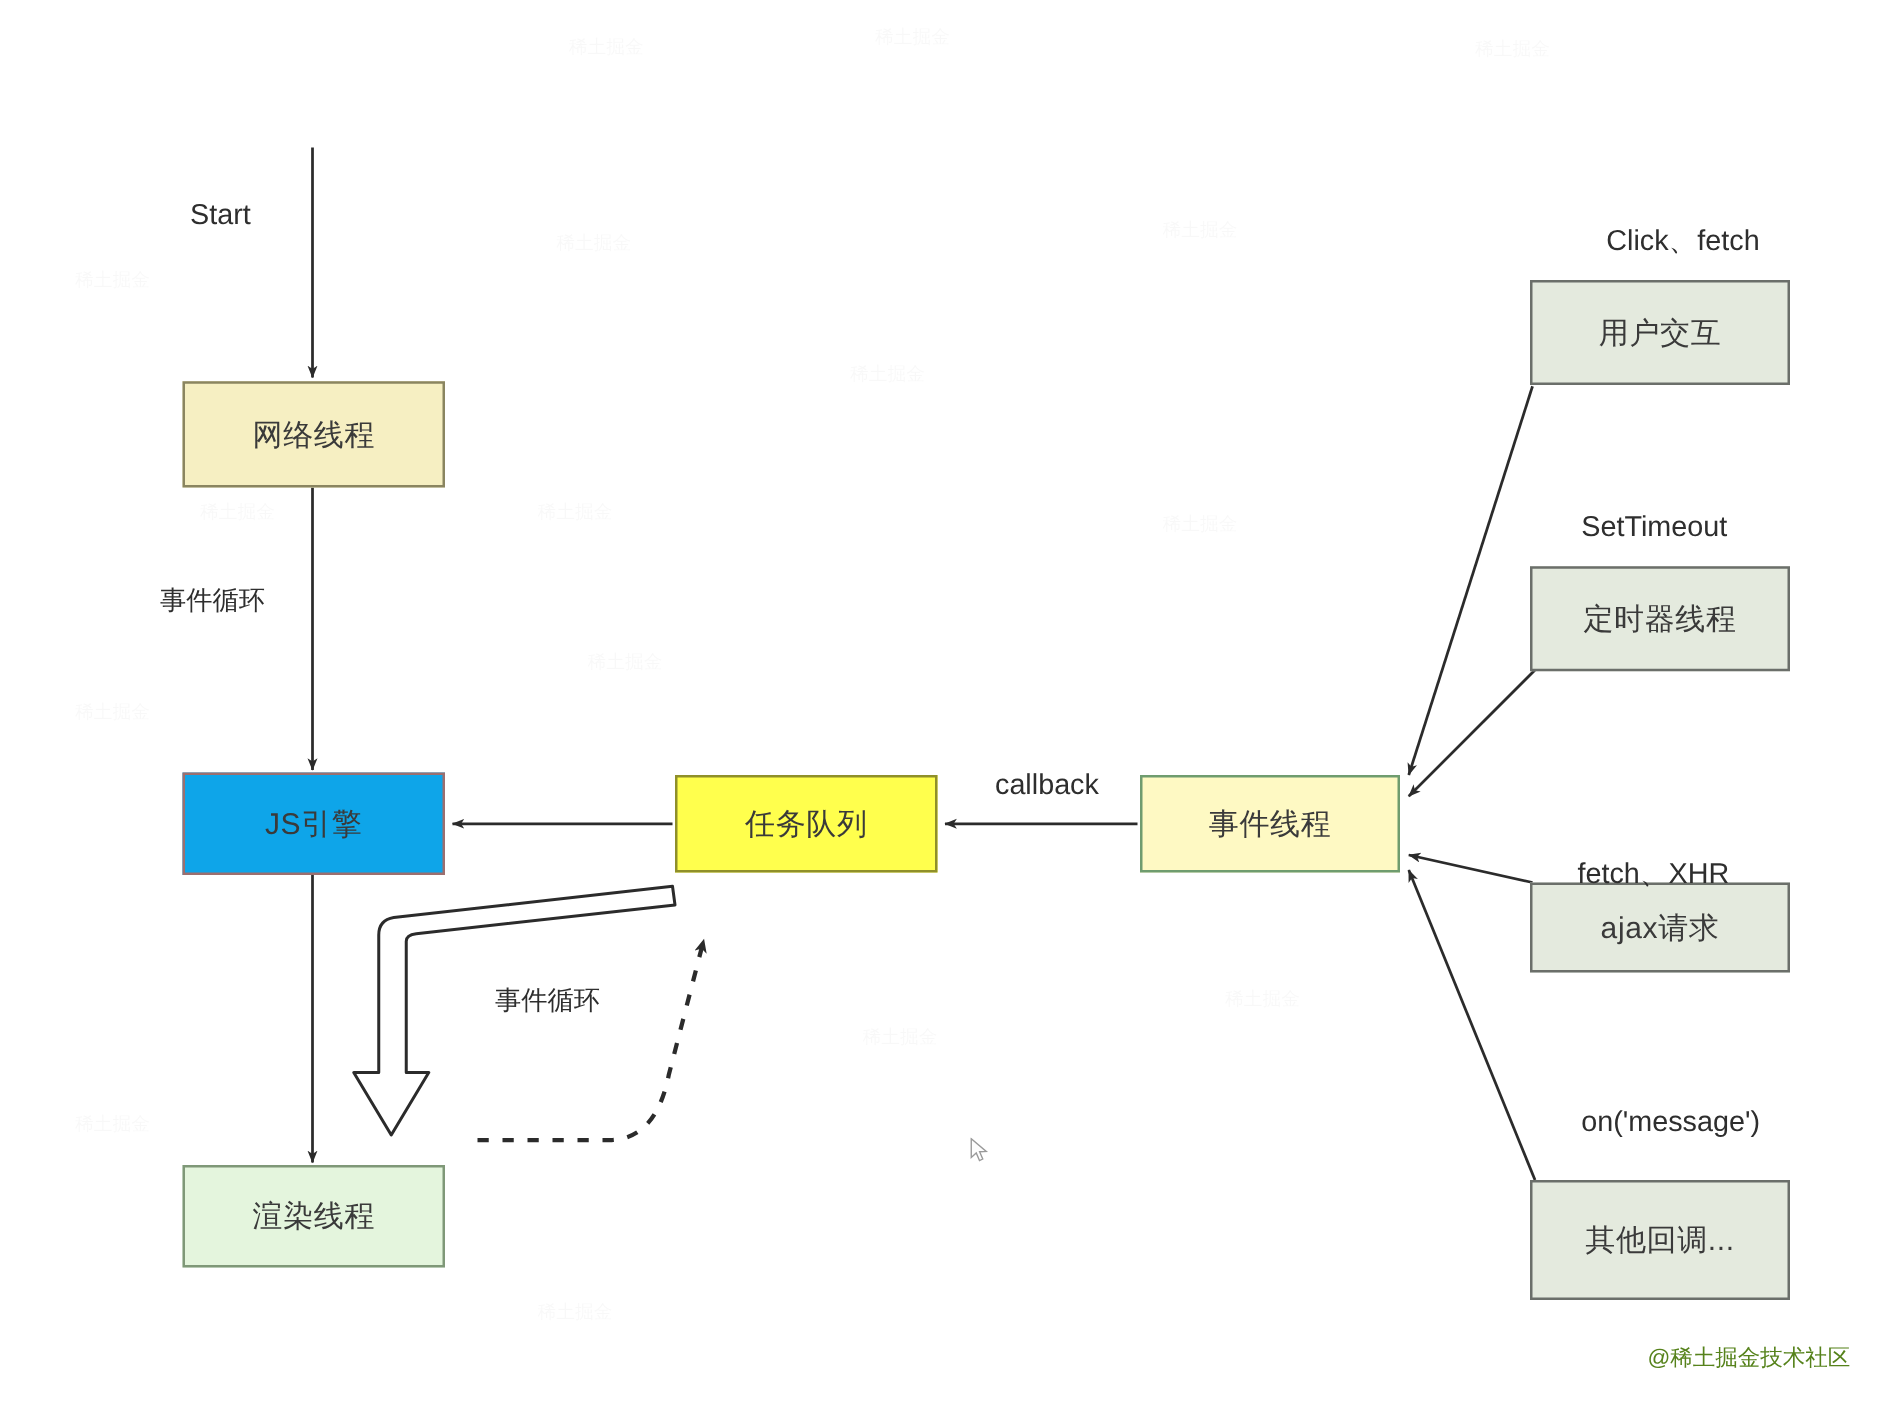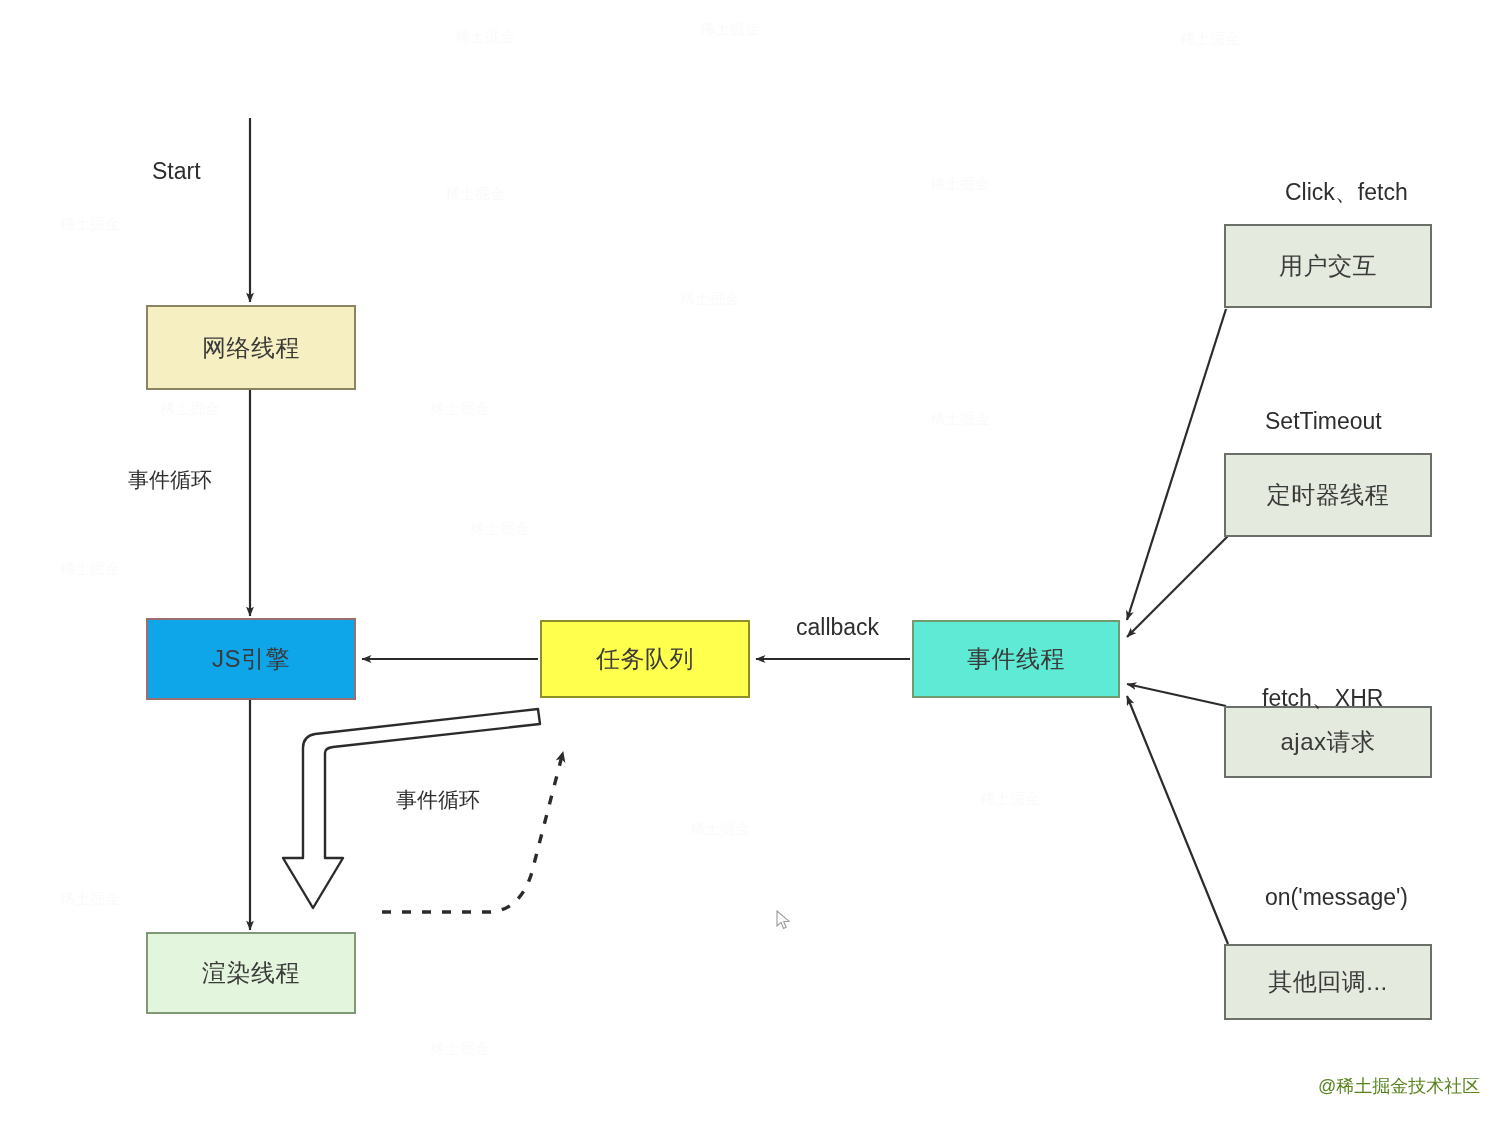--- a/index.html
+++ b/index.html
@@ -43,21 +43,21 @@
   }
   .node-yellow-bright {
     background: #ffff4d;
     border: 2px solid #8f8f2a;
   }
   .node-green-pale {
     background: #e4f5dd;
     border: 2px solid #7f9878;
   }
   .node-green-mint {
-    background: #5eead4;
+    background: #fef9c3;
     border: 2px solid #6f9c6f;
   }
   .node-gray-green {
     background: #e4eade;
     border: 2px solid #6b6f6a;
   }
   .edge-label {
     position: absolute;
     font-size: 23px;
     color: #2e2e2e;
@@ -178,21 +178,21 @@
   </div>
 
   <div class="node node-gray-green" style="left:1224px; top:453px; width:208px; height:84px;">
     <span>定时器线程</span>
   </div>
 
   <div class="node node-gray-green" style="left:1224px; top:706px; width:208px; height:72px;">
     <span>ajax请求</span>
   </div>
 
-  <div class="node node-gray-green" style="left:1224px; top:944px; width:208px; height:76px;">
+  <div class="node node-gray-green" style="left:1224px; top:944px; width:208px; height:96px;">
     <span>其他回调...</span>
   </div>
 
   <div class="edge-label" style="left:152px; top:158px;">Start</div>
 
   <div class="edge-label cn" style="left:128px; top:466px;">事件循环</div>
 
   <div class="edge-label" style="left:796px; top:614px;">callback</div>
 
   <div class="edge-label cn" style="left:396px; top:786px;">事件循环</div>

